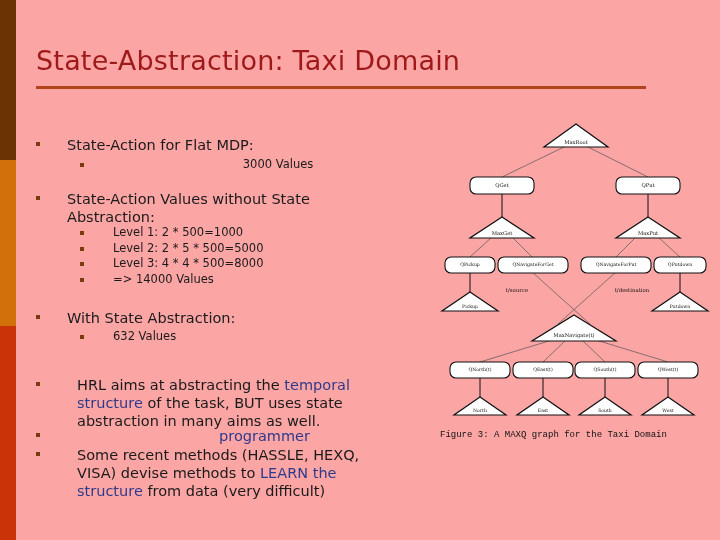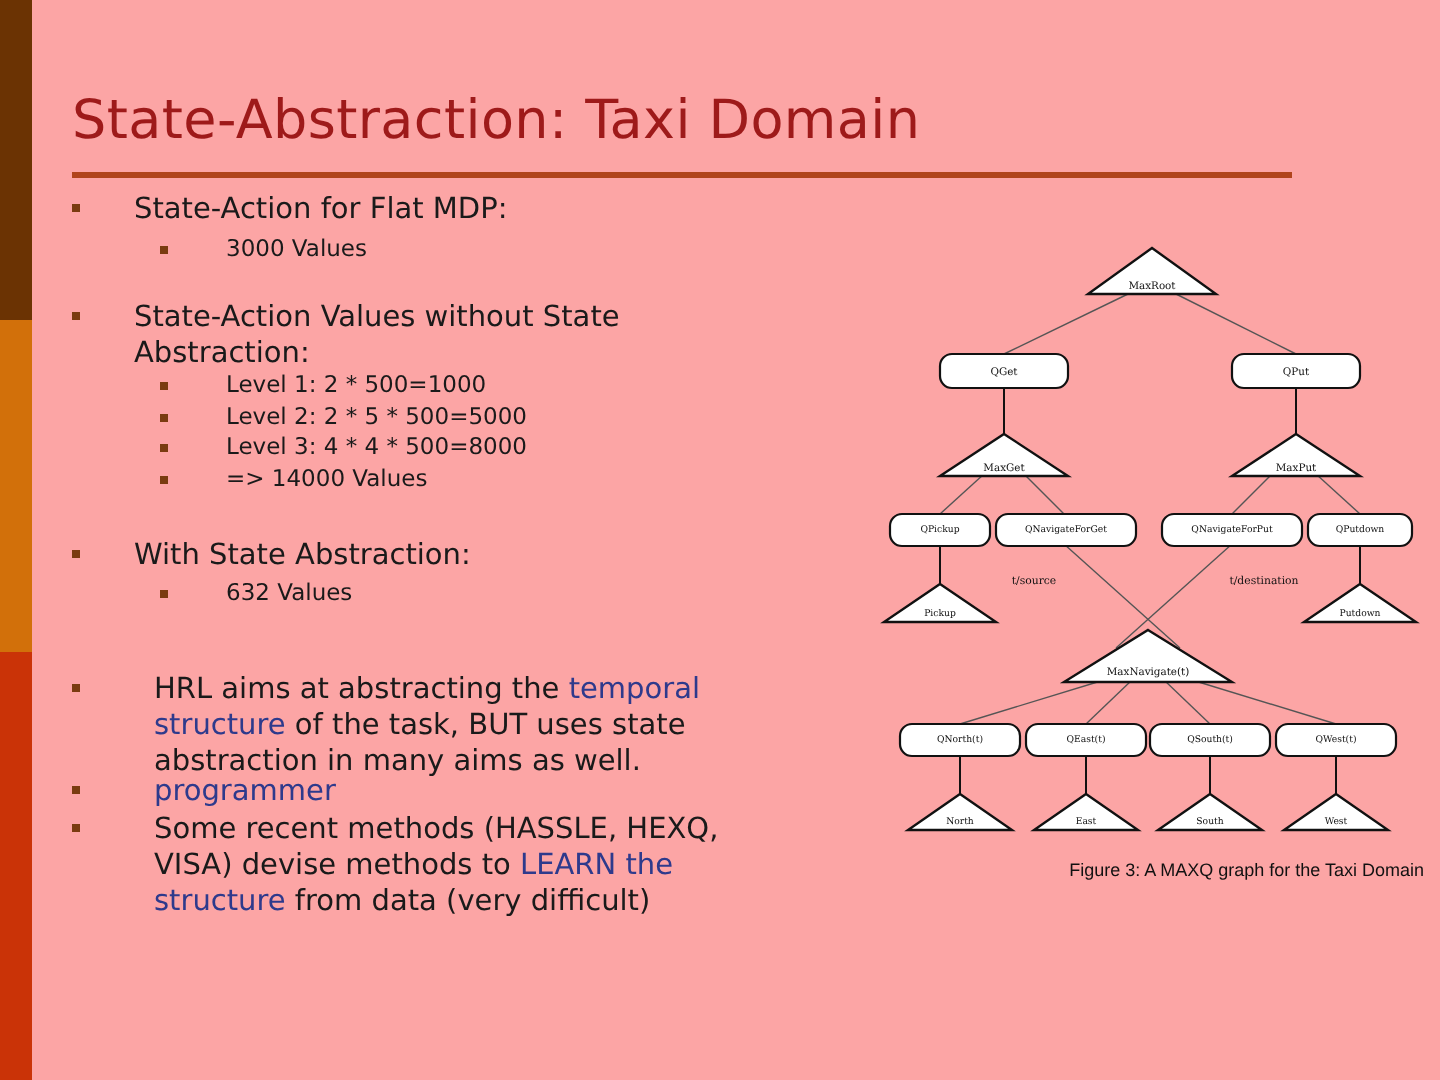--- a/index.html
+++ b/index.html
@@ -44,21 +44,21 @@
   }
   .title-rule {
     position: absolute;
     left: 36px;
     top: 86px;
     width: 610px;
     height: 3px;
   }
 
   
-  .block { position: absolute; }
+  .block { position: absolute; margin-top: 40px; }
 
   .l1 {
     font-size: 14.5px;
     line-height: 18px;
     color: #1a1a1a;
   }
   .l2 {
     font-size: 11.5px;
     line-height: 15.5px;
     color: #1a1a1a;
@@ -84,22 +84,22 @@
     left: 440px;
     top: 112px;
     width: 272px;
     height: 345px;
   }
   .figcap {
     position: absolute;
     left: 0px;
     top: 318px;
     width: 272px;
-    text-align: right;
-    font-family: Liberation Sans, sans-serif;
+    text-align: left;
+    font-family: Liberation Mono, monospace;
     font-size: 9px;
     color: #111;
   }
   svg { display: block; }
   .nd-text {
     font-family: "DejaVu Serif", serif;
     font-size: 5.2px;
     fill: #111;
     text-anchor: middle;
     dominant-baseline: middle;
@@ -151,21 +151,21 @@
 
   <div class="title" style="color: rgb(158, 26, 26);">State-Abstraction: Taxi Domain</div>
   <div class="title-rule" style="background: rgb(176, 68, 28);"></div>
 
   <div class="block l1" style="left:67px; top:96px; width:370px;">
     <div class="row">
       <span class="bullet b1" style="background: rgb(122, 59, 16);"></span>
       <span class="txt">State-Action for Flat MDP:</span>
     </div>
   </div>
-  <div class="block l2" style="left:113px; top:117px; width:330px;">
+  <div class="block l2" style="left:113px; top:117px; width:330px;text-align:center;">
     <div class="row">
       <span class="bullet b2" style="background: rgb(122, 59, 16);"></span>
       <span class="txt">3000 Values</span>
     </div>
   </div>
 
   <div class="block l1" style="left:67px; top:150px; width:370px;">
     <div class="row">
       <span class="bullet b1" style="background: rgb(122, 59, 16);"></span>
       <span class="txt">State-Action Values without State</span>
@@ -209,21 +209,21 @@
       <span class="bullet b1" style="left: -41px; background: rgb(122, 59, 16);"></span>
       <span class="txt"><span>HRL aims at abstracting the </span><span class="blue" style="color: rgb(46, 58, 140);">temporal</span></span>
       <span class="txt"><span class="blue" style="color: rgb(46, 58, 140);">structure</span><span> of the task, BUT uses state</span></span>
       <span class="txt">abstraction in many aims as well.</span>
     </div>
   </div>
 
   <div class="block l1" style="left:77px; top:387px; width:375px;">
     <div class="row">
       <span class="bullet b1" style="left: -41px; background: rgb(122, 59, 16);"></span>
-      <span class="txt blue" style="color: rgb(46, 58, 140);">programmer</span>
+      <span class="txt blue" style="color: rgb(46, 58, 140); text-align: center;">programmer</span>
     </div>
   </div>
 
   <div class="block l1" style="left:77px; top:406px; width:375px;">
     <div class="row">
       <span class="bullet b1" style="left: -41px; background: rgb(122, 59, 16);"></span>
       <span class="txt">Some recent methods (HASSLE, HEXQ,</span>
       <span class="txt"><span>VISA) devise methods to </span><span class="blue" style="color: rgb(46, 58, 140);">LEARN the</span></span>
       <span class="txt"><span class="blue" style="color: rgb(46, 58, 140);">structure</span><span> from data (very difficult)</span></span>
     </div>

